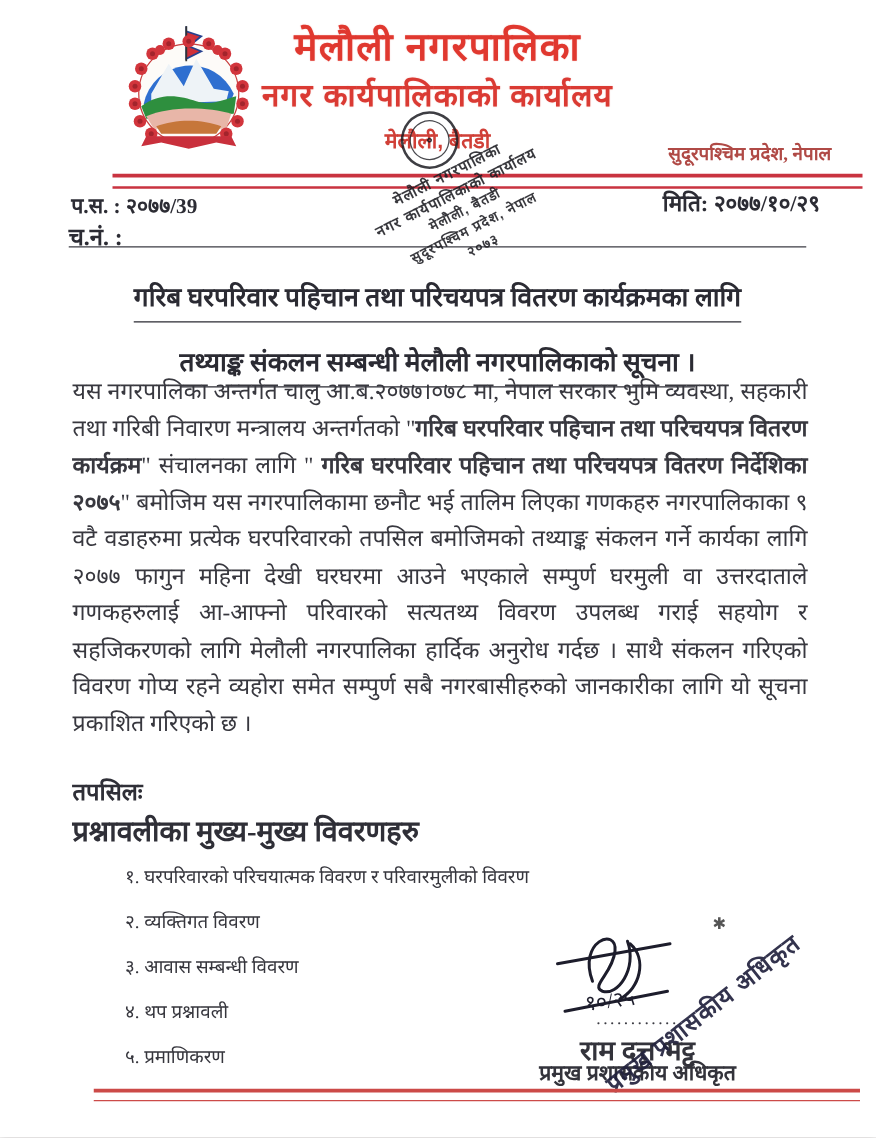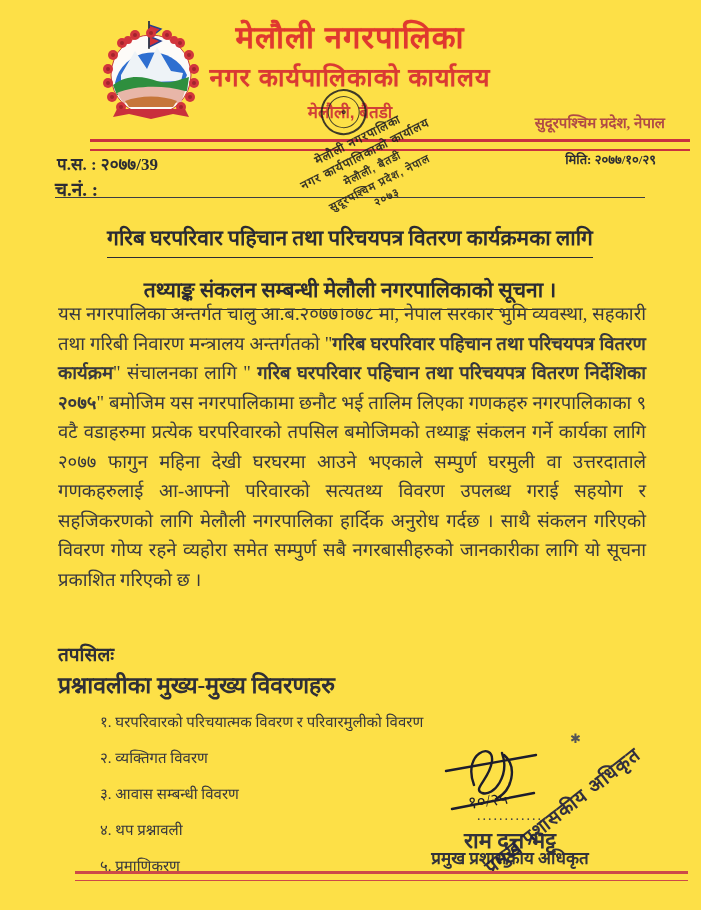--- a/index.html
+++ b/index.html
@@ -1,19 +1,19 @@
 <!DOCTYPE html>
 <html><head>
 <meta charset="utf-8">
 <style>
   html,body{margin:0;padding:0;}
   body{background:#d8d2d2;font-family:"Liberation Serif", serif;}
   .page{
     position:relative;width:701px;height:910px;margin:0 auto;
-    background:#fde047;overflow:hidden;
+    background:#ffffff;overflow:hidden;
     box-shadow:0 0 6px rgba(0,0,0,.3);
   }
   
   .logo{position:absolute;left:95px;top:13px;width:112px;height:112px;}
   .hdr-center{position:absolute;left:170px;top:20px;width:360px;text-align:center;}
   .hdr-title{
     font-family:"Liberation Sans", sans-serif;font-weight:700;
     font-size:31px;color:#e0382f;letter-spacing:1px;line-height:36px;
     text-shadow:0 0 1px rgba(224,56,47,.4);
   }
@@ -48,35 +48,35 @@
     pointer-events:none;
   }
   .stamp-emblem{margin:0 auto;width:42px;height:42px;border:2px solid rgba(28,28,34,.85);
     border-radius:50%;display:flex;align-items:center;justify-content:center;}
   .stamp-emblem .inner{width:30px;height:30px;border:1.5px solid rgba(28,28,34,.8);border-radius:50%;
     display:flex;align-items:center;justify-content:center;font-size:12px;}
   .stamp-line{font-size:12px;line-height:16px;letter-spacing:1px;white-space:nowrap;}
   .stamp-line.small{font-size:11px;}
   
   .ref-ps{position:absolute;left:57px;top:152px;font-size:17px;font-weight:700;color:#2c2c34;}
-  .ref-date{position:absolute;right:45px;top:150px;font-size:13px;font-weight:700;color:#2c2c34;}
+  .ref-date{position:absolute;right:45px;top:150px;font-size:18px;font-weight:700;color:#2c2c34;}
   .ref-cn{position:absolute;left:55px;top:176px;font-size:19px;font-weight:700;color:#2c2c34;}
   .cn-underline{position:absolute;left:55px;top:197px;width:590px;border-bottom:1.5px solid #3c3c44;}
   
   .subject{position:absolute;left:50px;top:222px;width:600px;text-align:center;
     font-weight:700;color:#2b2b33;font-size:21px;line-height:33px;}
   .subject span{display:inline-block;border-bottom:1.6px solid #2b2b33;padding-bottom:2px;}
   
   .body-par{
     position:absolute;left:58px;top:300px;width:588px;
     font-size:18.5px;line-height:29.5px;color:#38383f;text-align:justify;
   }
   .body-par .b{font-weight:700;}
   
-  .tapasil{position:absolute;left:58px;top:640px;color:#2f2f37;}
+  .tapasil{position:absolute;left:58px;top:620px;color:#2f2f37;}
   .tapasil-h{font-size:19px;font-weight:700;line-height:30px;}
   .tapasil-sub{font-size:23px;font-weight:700;line-height:32px;}
   .tapasil-items{margin-top:2px;}
   .tapasil-item{font-size:15px;line-height:36px;padding-left:42px;color:#36363d;}
   
   .sig-art{position:absolute;left:438px;top:733px;width:140px;height:86px;}
   .sig-dots{position:absolute;left:455px;top:808px;width:110px;text-align:center;
     font-size:14px;letter-spacing:2px;color:#3a3a42;}
   .sig-name{position:absolute;left:420px;top:824px;width:180px;text-align:center;
     font-size:22px;font-weight:700;color:#33333b;}

